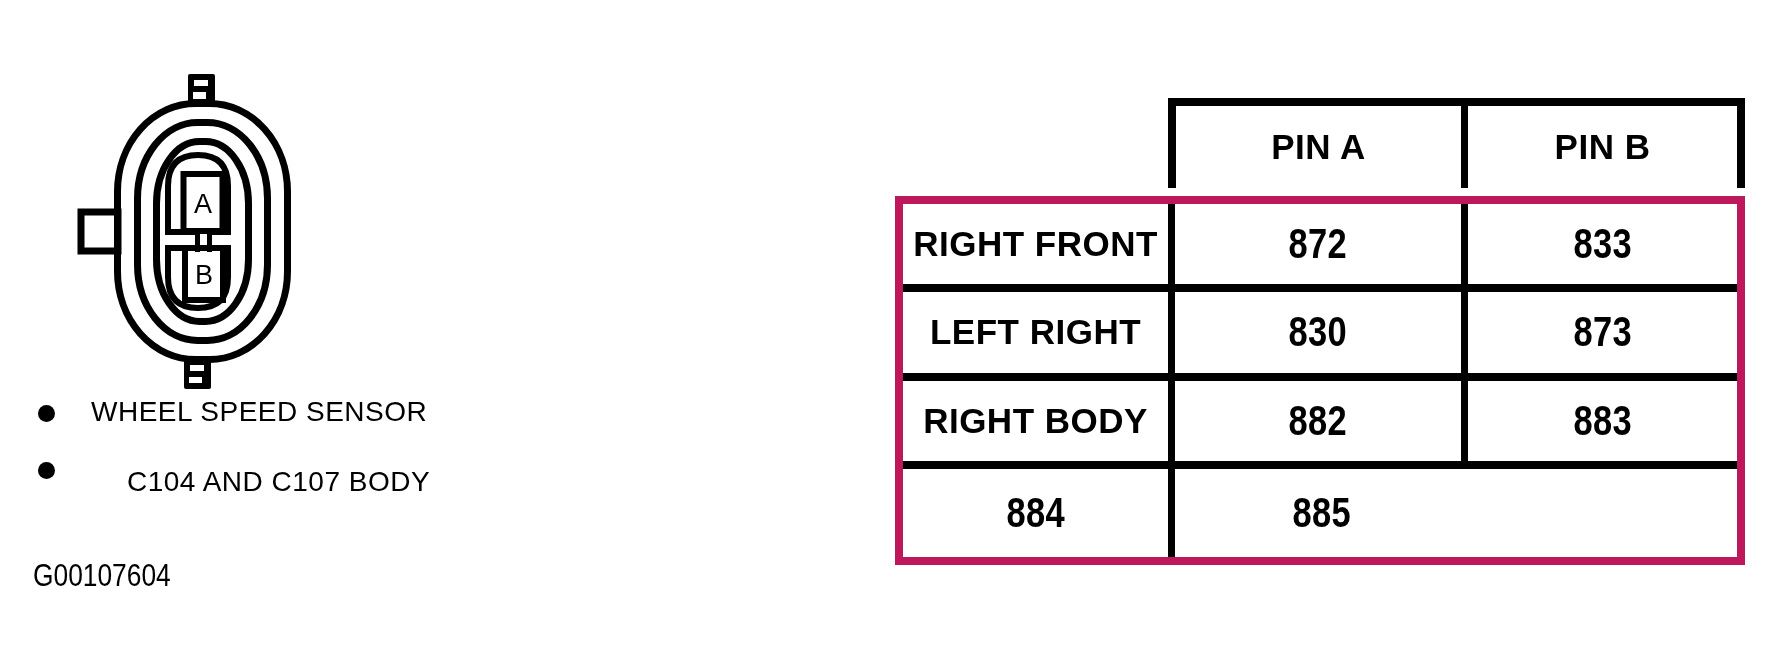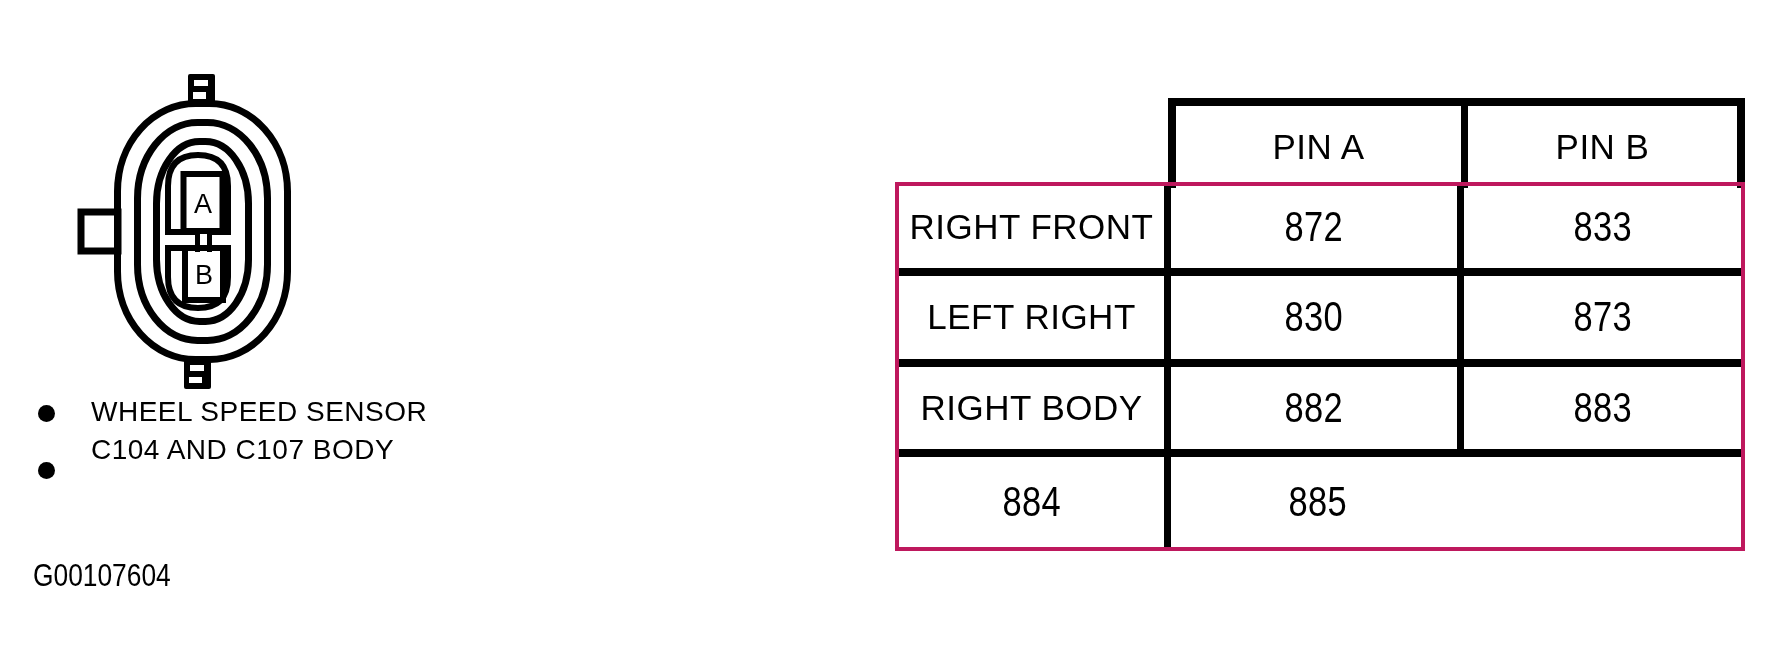--- a/index.html
+++ b/index.html
@@ -35,21 +35,21 @@
 
   .bullet-text {
     position: absolute;
     left: 91px;
     font-size: 28px;
     line-height: 40px;
     letter-spacing: 0.5px;
     white-space: nowrap;
   }
   .bullet-text-1 { top: 392px; }
-  .bullet-text-2 { top: 430px; }
+  .bullet-text-2 { top: 462px; margin-left: 36px; }
 
   .figure-code {
     position: absolute;
     left: 33px;
     top: 558px;
     font-size: 31px;
     line-height: 36px;
     white-space: nowrap;
     transform: scaleX(0.85);
     transform-origin: left center;
@@ -64,37 +64,38 @@
     height: 90px;
     box-sizing: border-box;
     border: 8px solid #000;
     border-bottom: none;
     display: grid;
     grid-template-columns: 292px auto;
   }
   .tbl-body {
     position: absolute;
     left: 895px;
-    top: 182px;
+    top: 196px;
     width: 850px;
     height: 369px;
     box-sizing: border-box;
-    border: 4px solid #be185d;
+    border: 8px solid #be185d;
     display: grid;
     grid-template-columns: 272px 293px auto;
     grid-auto-rows: 1fr;
   }
   .cell {
     display: flex;
     align-items: center;
     justify-content: center;
     box-sizing: border-box;
     font-size: 35px;
     letter-spacing: 0.5px;
     white-space: nowrap;
+    font-weight: bold;
   }
   .cell.v-div { border-right: 7px solid #000; }
   .cell.h-div { border-bottom: 8px solid #000; }
   .cell-num span {
     font-size: 42px;
     display: inline-block;
     transform: scaleX(0.82);
     transform-origin: center;
   }
 </style>

